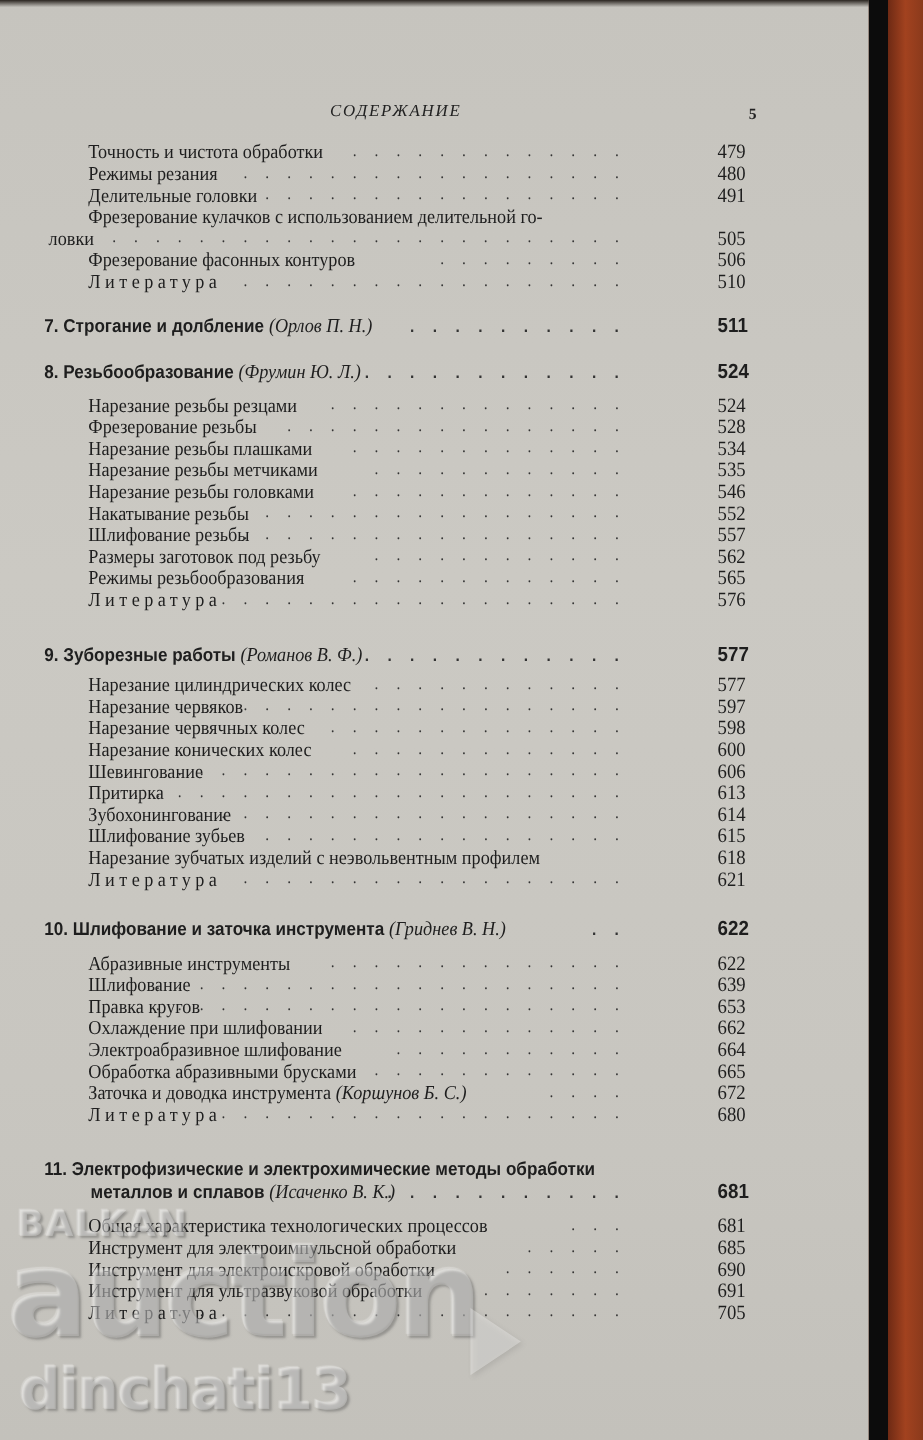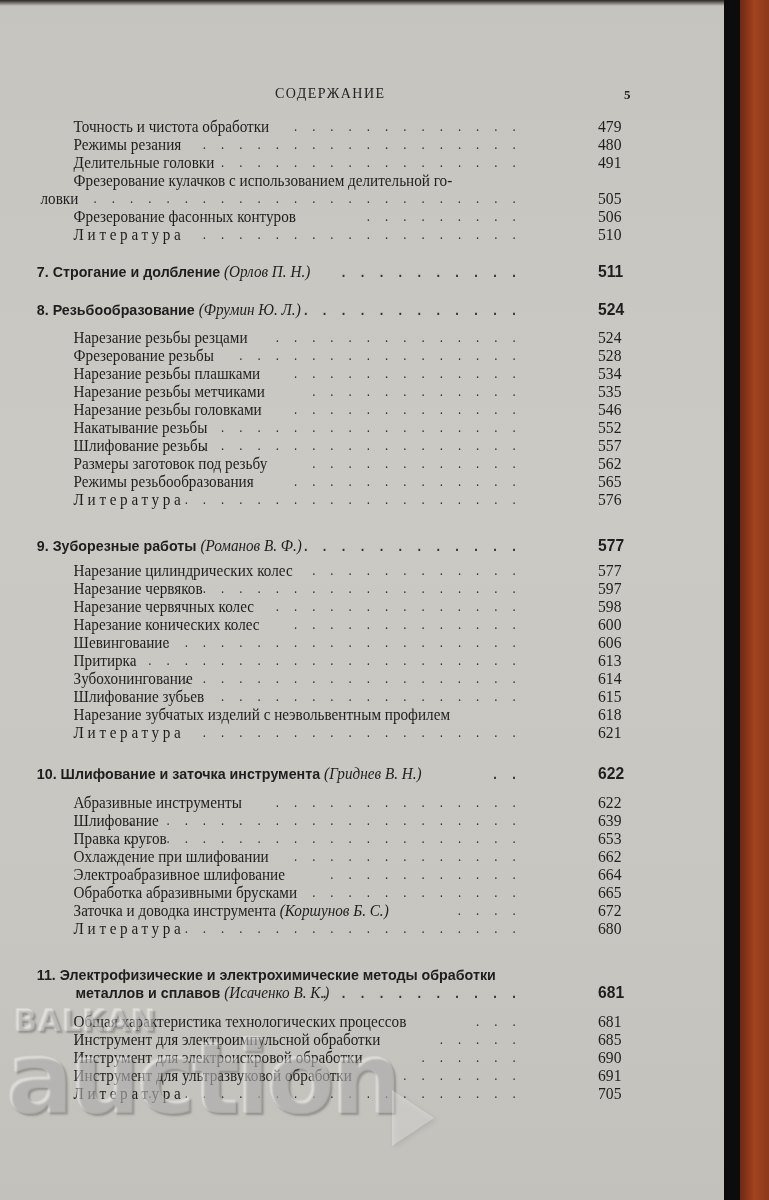--- a/index.html
+++ b/index.html
@@ -19,21 +19,21 @@
     .edge {
       position: absolute; left: 740px; top: 0; width: 29px; height: 1200px;
       background: linear-gradient(90deg, #6e2a14 0%, #a2421f 50%, #8b3a1c 100%);
     }
     .topshade {
       position: absolute; left: 0; top: 0; width: 724px; height: 6px;
       background: linear-gradient(180deg, #2a2520 0%, rgba(200,198,192,0) 100%);
     }
     .running-head {
       position: absolute; top: 86px; left: 275px;
-      font-size: 14px; letter-spacing: 1.5px; color: #222;
+      font-style: italic; font-size: 14px; letter-spacing: 1.5px; color: #222;
     }
     .folio {
       position: absolute; top: 87px; left: 624px; font-weight: bold; font-size: 13px; color: #222;
     }
     .row {
       position: absolute; left: 0; width: 724px; height: 20px;
       font-size: 16.5px; line-height: 20px; color: #1e1e1e;
       transform: scaleX(0.92); transform-origin: left center;
     }
     .row .txt { position: absolute; white-space: nowrap; }
@@ -299,16 +299,17 @@
     </div>
   <div class="row" style="top:1084px">
       <span class="txt spaced" style="left:80px">Литература</span>
       <span class="dots">. . . . . . . . . . . . . . . . . . . . .</span>
       <span class="pg">705</span>
     </div>
 
   <div class="watermark wm-auction">auction</div>
   <div class="watermark wm-balkan">BALKAN</div>
   <div class="wm-arrow"></div>
+  <div class="watermark wm-user">dinchati13</div>
 </div>
 
 <div class="spine"></div>
 <div class="edge"></div>
 
 </body></html>

